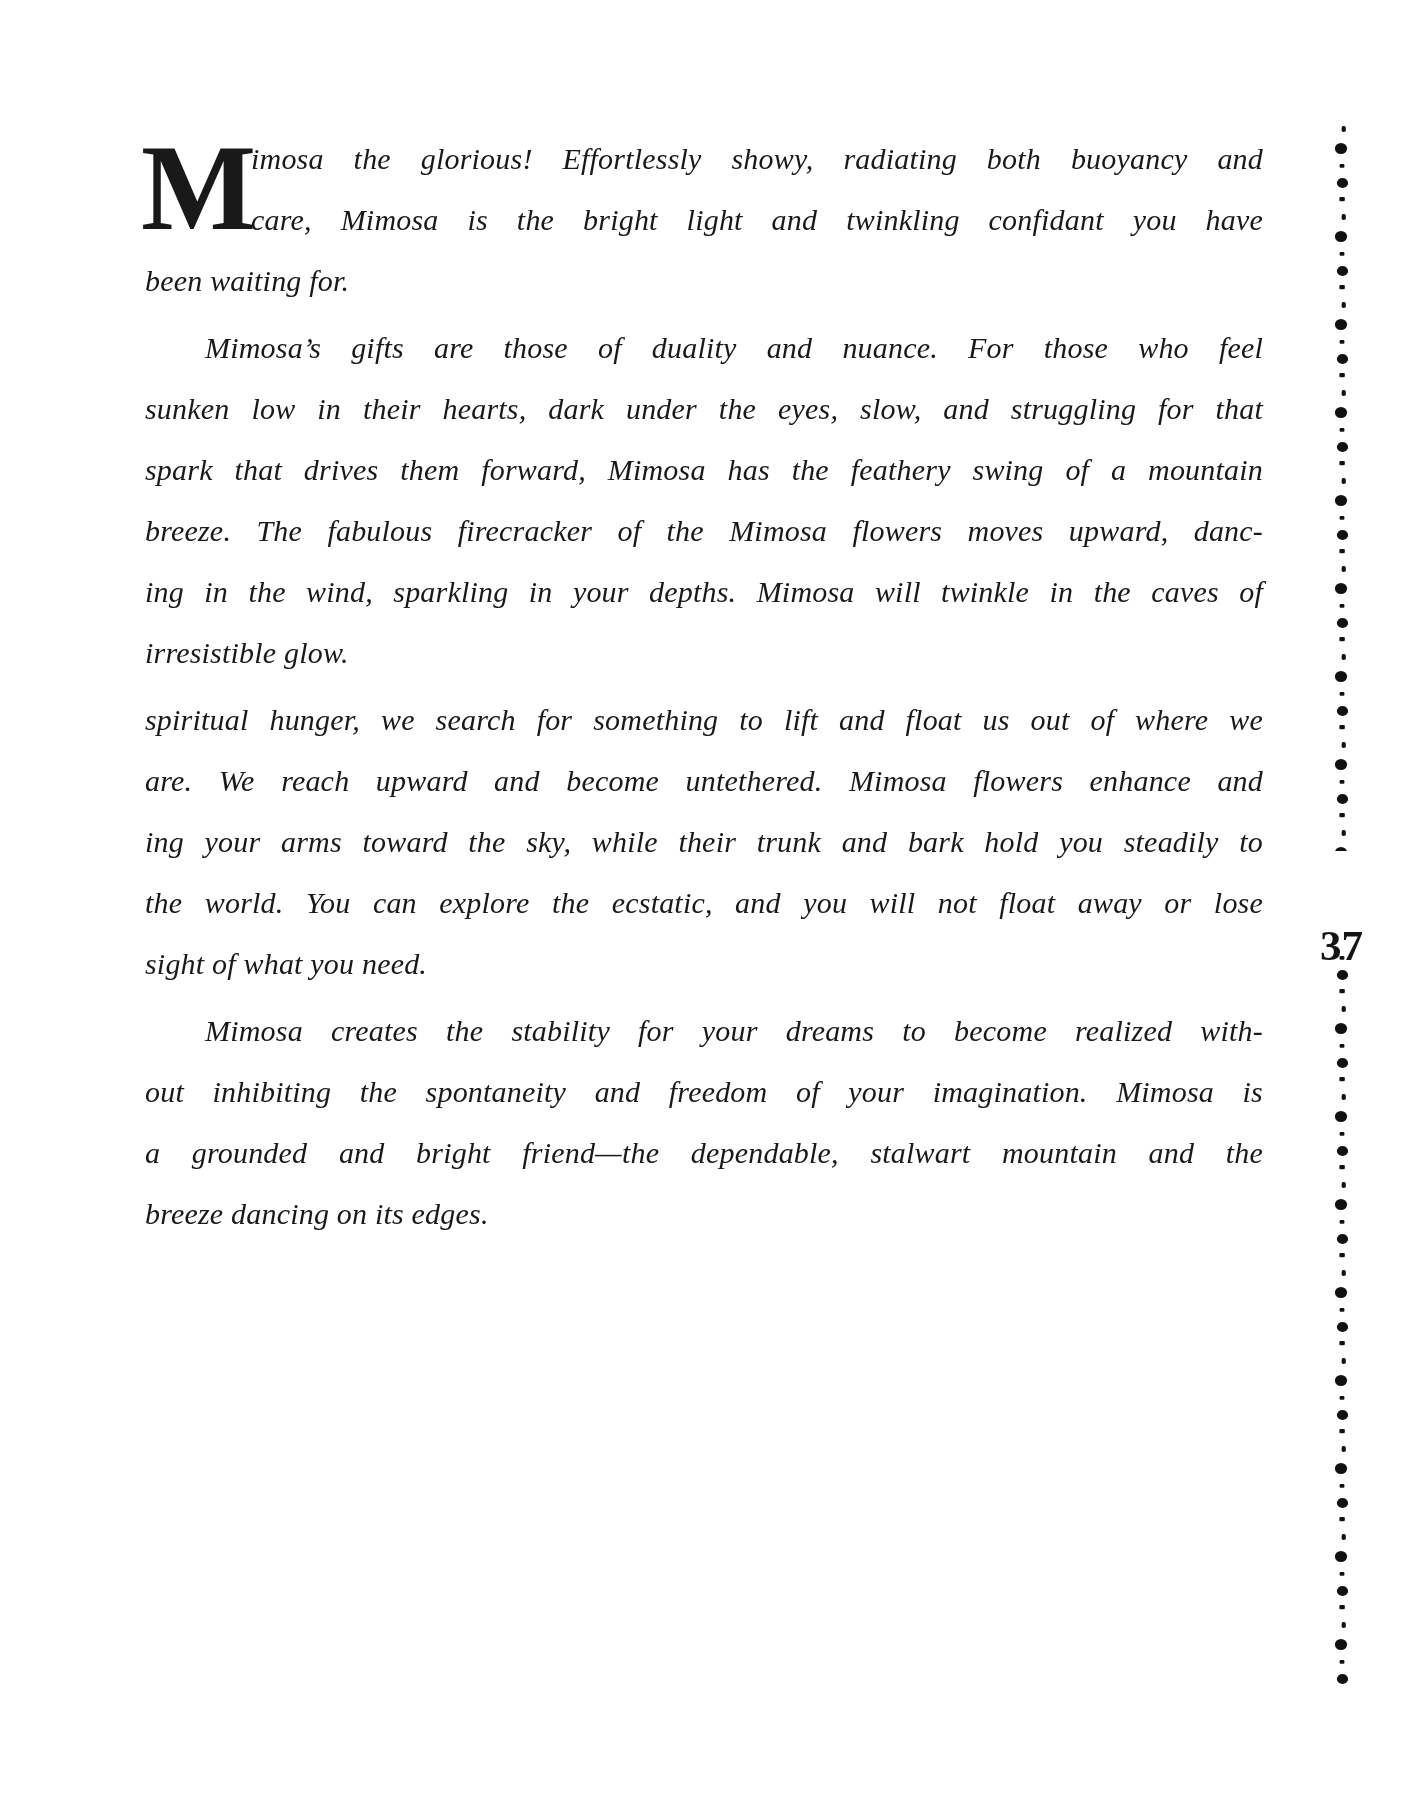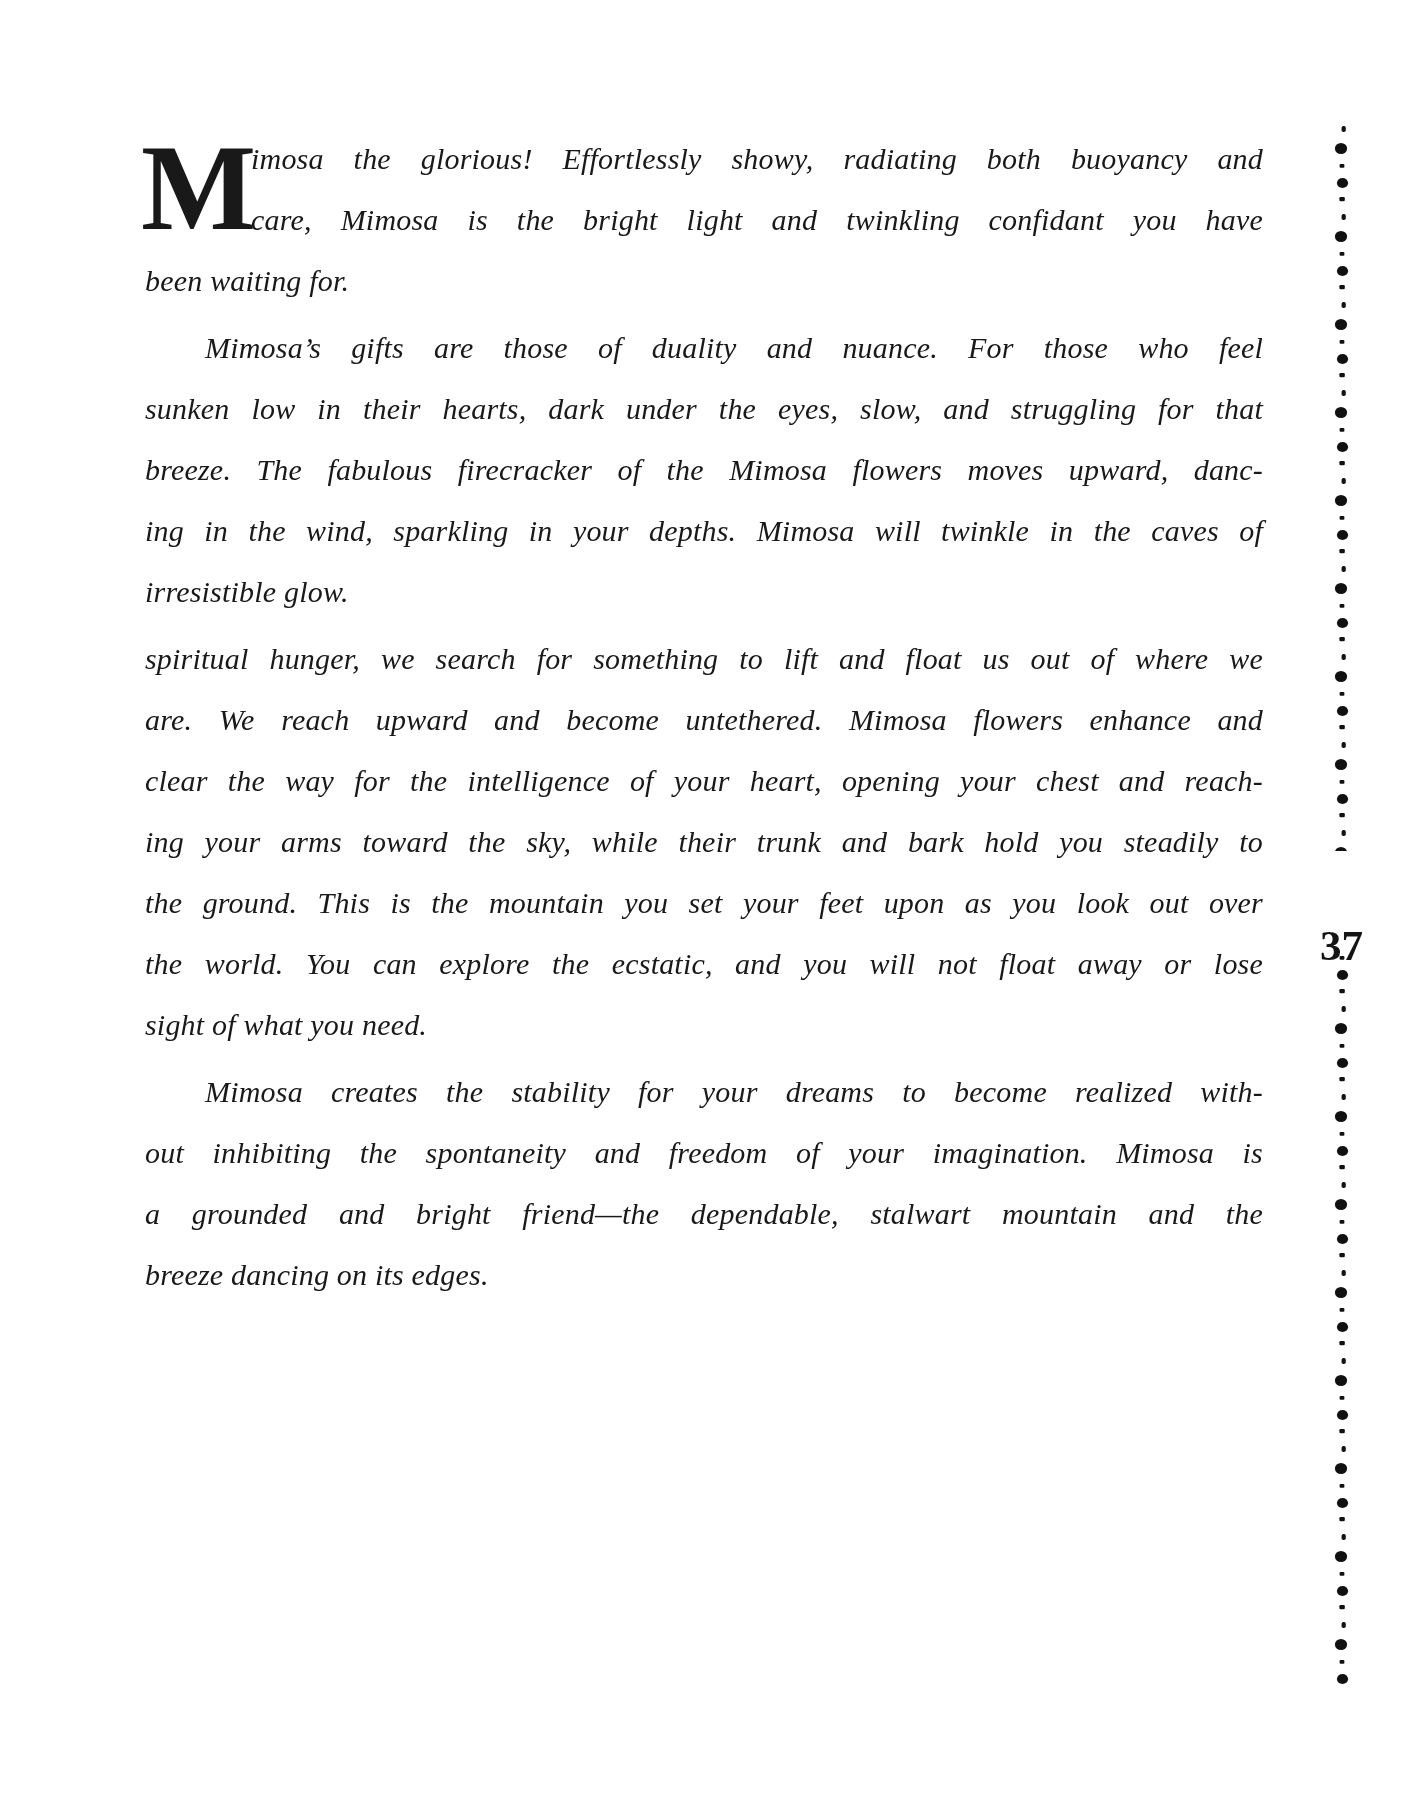--- a/index.html
+++ b/index.html
@@ -85,31 +85,30 @@
 
     <div class="para">
       <div class="line dc">imosa the glorious! Effortlessly showy, radiating both buoyancy and</div>
       <div class="line dc">care, Mimosa is the bright light and twinkling confidant you have</div>
       <div class="line last">been waiting for.</div>
     </div>
 
     <div class="para">
       <div class="line indent">Mimosa’s gifts are those of duality and nuance. For those who feel</div>
       <div class="line">sunken low in their hearts, dark under the eyes, slow, and struggling for that</div>
+      <div class="line">spark that drives them forward, Mimosa has the feathery swing of a mountain</div>
       <div class="line">breeze. The fabulous firecracker of the Mimosa flowers moves upward, danc-</div>
       <div class="line">ing in the wind, sparkling in your depths. Mimosa will twinkle in the caves of</div>
       <div class="line last">irresistible glow.</div>
     </div>
 
     <div class="para">
       <div class="line">spiritual hunger, we search for something to lift and float us out of where we</div>
       <div class="line">are. We reach upward and become untethered. Mimosa flowers enhance and</div>
-      <div class="line">clear the way for the intelligence of your heart, opening your chest and reach-</div>
       <div class="line">ing your arms toward the sky, while their trunk and bark hold you steadily to</div>
-      <div class="line">the ground. This is the mountain you set your feet upon as you look out over</div>
       <div class="line">the world. You can explore the ecstatic, and you will not float away or lose</div>
       <div class="line last">sight of what you need.</div>
     </div>
 
     <div class="para">
       <div class="line indent">Mimosa creates the stability for your dreams to become realized with-</div>
       <div class="line">out inhibiting the spontaneity and freedom of your imagination. Mimosa is</div>
       <div class="line">a grounded and bright friend—the dependable, stalwart mountain and the</div>
       <div class="line last">breeze dancing on its edges.</div>
     </div>

